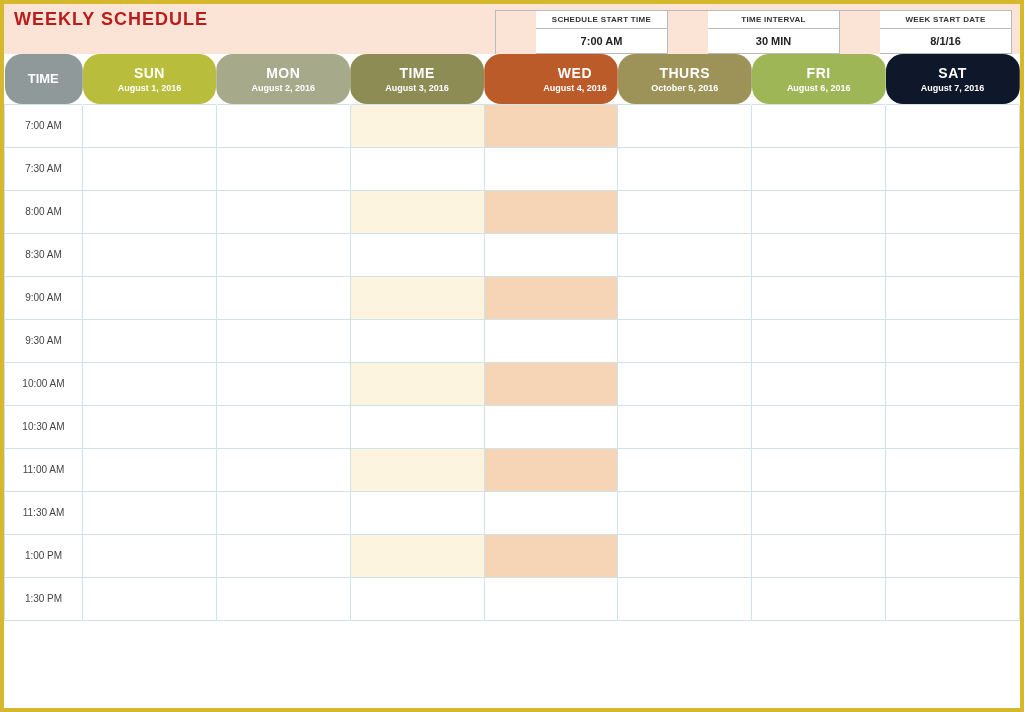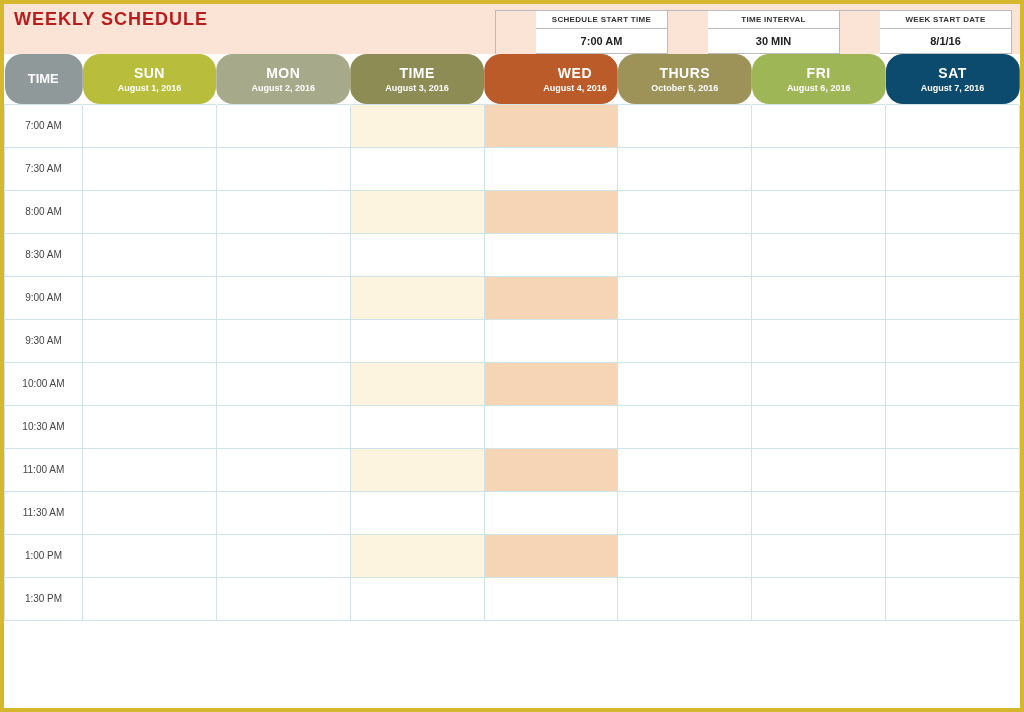--- a/index.html
+++ b/index.html
@@ -88,21 +88,21 @@
     background: #fff;
   }
   
   .th-time  { background: #8f9999; font-size: 13px; }
   .th-sun   { background: #b8bd3c; }
   .th-mon   { background: #a6a98a; }
   .th-tue   { background: #8e8c55; }
   .th-wed   { background: #bb5b2a; padding-left: 48px; }
   .th-thu   { background: #9d9358; }
   .th-fri   { background: #9fb657; }
-  .th-sat   { background: #0c4a6e; margin-left: 16px; }
+  .th-sat   { background: #0f172a; margin-left: 16px; }
   
   .tint-tue { background: #fdf4df; }
   .tint-wed { background: #f6d4b6; }
 </style>
 </head>
 <body>
 
 <div class="header">
   <div class="title">WEEKLY SCHEDULE</div>
   <div class="config">

